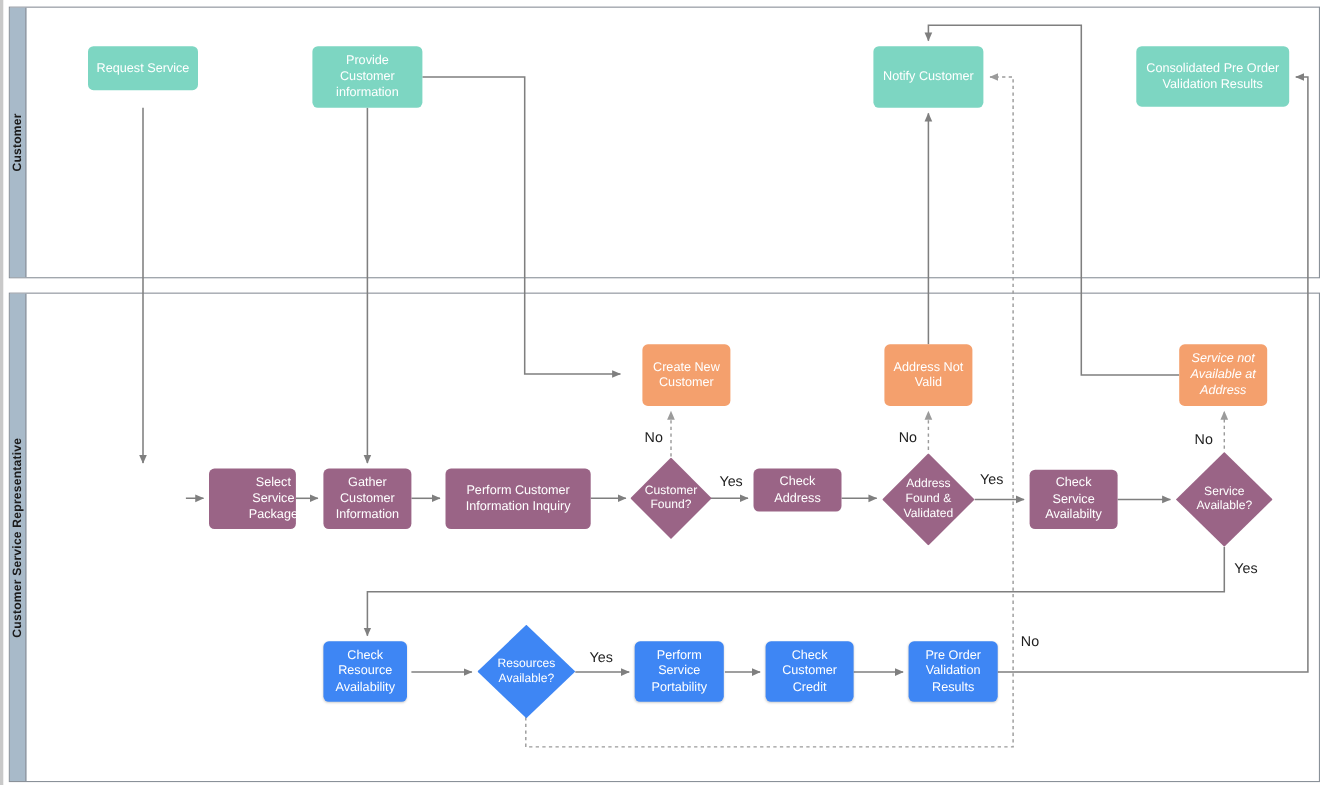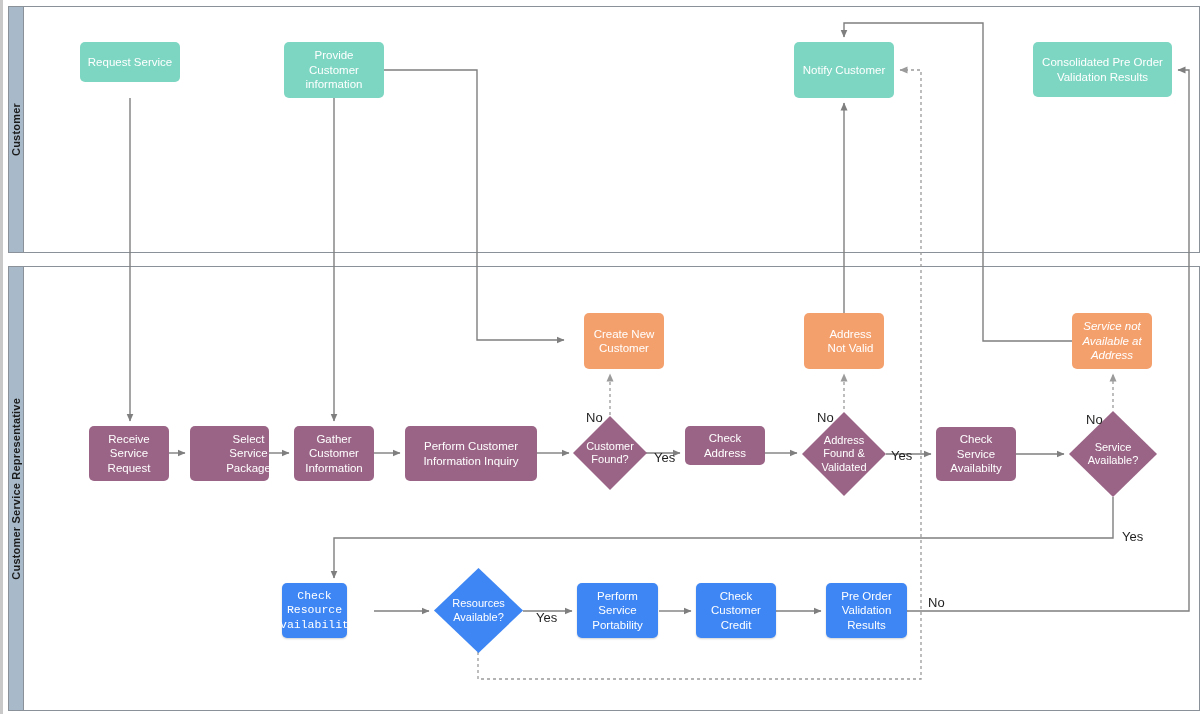--- a/index.html
+++ b/index.html
@@ -32,21 +32,21 @@
   .teal{background:var(--teal);}
   .purple{background:var(--purple);}
   .orange{background:var(--orange);}
   .blue{background:var(--blue); box-shadow:0 1px 2px rgba(0,0,0,.18);}
   .diamond{
     position:absolute; display:flex; align-items:center; justify-content:center;
     text-align:center; color:#fff; font-size:11px; line-height:1.2;
     clip-path:polygon(50% 0,100% 50%,50% 100%,0 50%); border-radius:0; padding:0 10px; box-sizing:border-box;
   }
   .edge-label{
-    position:absolute; font-size:13px; color:var(--label-text); white-space:nowrap;margin-top:20px;
+    position:absolute; font-size:13px; color:var(--label-text); white-space:nowrap;
   }
 </style>
 </head>
 <body>
 
 <div id="canvas">
 
   <div class="lane" style="left:5px; top:6px; width:1192px; height:247px;">
     <div class="lane-strip">
       <span class="lane-label">Customer</span>
@@ -106,30 +106,27 @@
   <div class="node teal" style="left:791px; top:42px; width:100px; height:56px;">
       <span>Notify Customer</span>
     </div>
   <div class="node teal" style="left:1030px; top:42px; width:139px; height:55px;">
       <span>Consolidated Pre Order Validation Results</span>
     </div>
 
   <div class="node orange" style="left:566px; top:313px; width:80px; height:56px;margin-left:15px;">
       <span>Create New Customer</span>
     </div>
-  <div class="node orange" style="left:801px; top:313px; width:80px; height:56px;padding-left:17px;">
+  <div class="node orange" style="left:801px; top:313px; width:80px; height:56px;">
       <span>Address Not Valid</span>
     </div>
   <div class="node orange" style="left:1069px; top:313px; width:80px; height:56px;font-style:italic;">
       <span>Service not Available at Address</span>
     </div>
 
-  <div class="node purple" style="left:86px; top:426px; width:80px; height:55px;">
-      <span>Receive Service Request</span>
-    </div>
   <div class="node purple" style="left:187px; top:426px; width:79px; height:55px;padding-left:42px;">
       <span>Select Service Package</span>
     </div>
   <div class="node purple" style="left:291px; top:426px; width:80px; height:55px;">
       <span>Gather Customer Information</span>
     </div>
   <div class="node purple" style="left:402px; top:426px; width:132px; height:55px;">
       <span>Perform Customer Information Inquiry</span>
     </div>
   <div class="diamond purple" style="left:570px; top:416px; width:74px; height:74px;">
@@ -141,21 +138,21 @@
   <div class="diamond purple" style="left:799px; top:412px; width:84px; height:84px;">
       <span>Address Found &amp; Validated</span>
     </div>
   <div class="node purple" style="left:933px; top:427px; width:80px; height:54px;">
       <span>Check Service Availabilty</span>
     </div>
   <div class="diamond purple" style="left:1066px; top:411px; width:88px; height:86px;">
       <span>Service Available?</span>
     </div>
 
-  <div class="node blue" style="left:279px; top:583px; width:65px; height:55px;font-family:Liberation Mono, monospace;">
+  <div class="node blue" style="left:291px; top:583px; width:76px; height:55px;">
       <span>Check Resource Availability</span>
     </div>
   <div class="diamond blue" style="left:431px; top:568px; width:89px; height:85px;">
       <span>Resources Available?</span>
     </div>
   <div class="node blue" style="left:574px; top:583px; width:81px; height:55px;">
       <span>Perform Service Portability</span>
     </div>
   <div class="node blue" style="left:693px; top:583px; width:80px; height:55px;">
       <span>Check Customer Credit</span>

